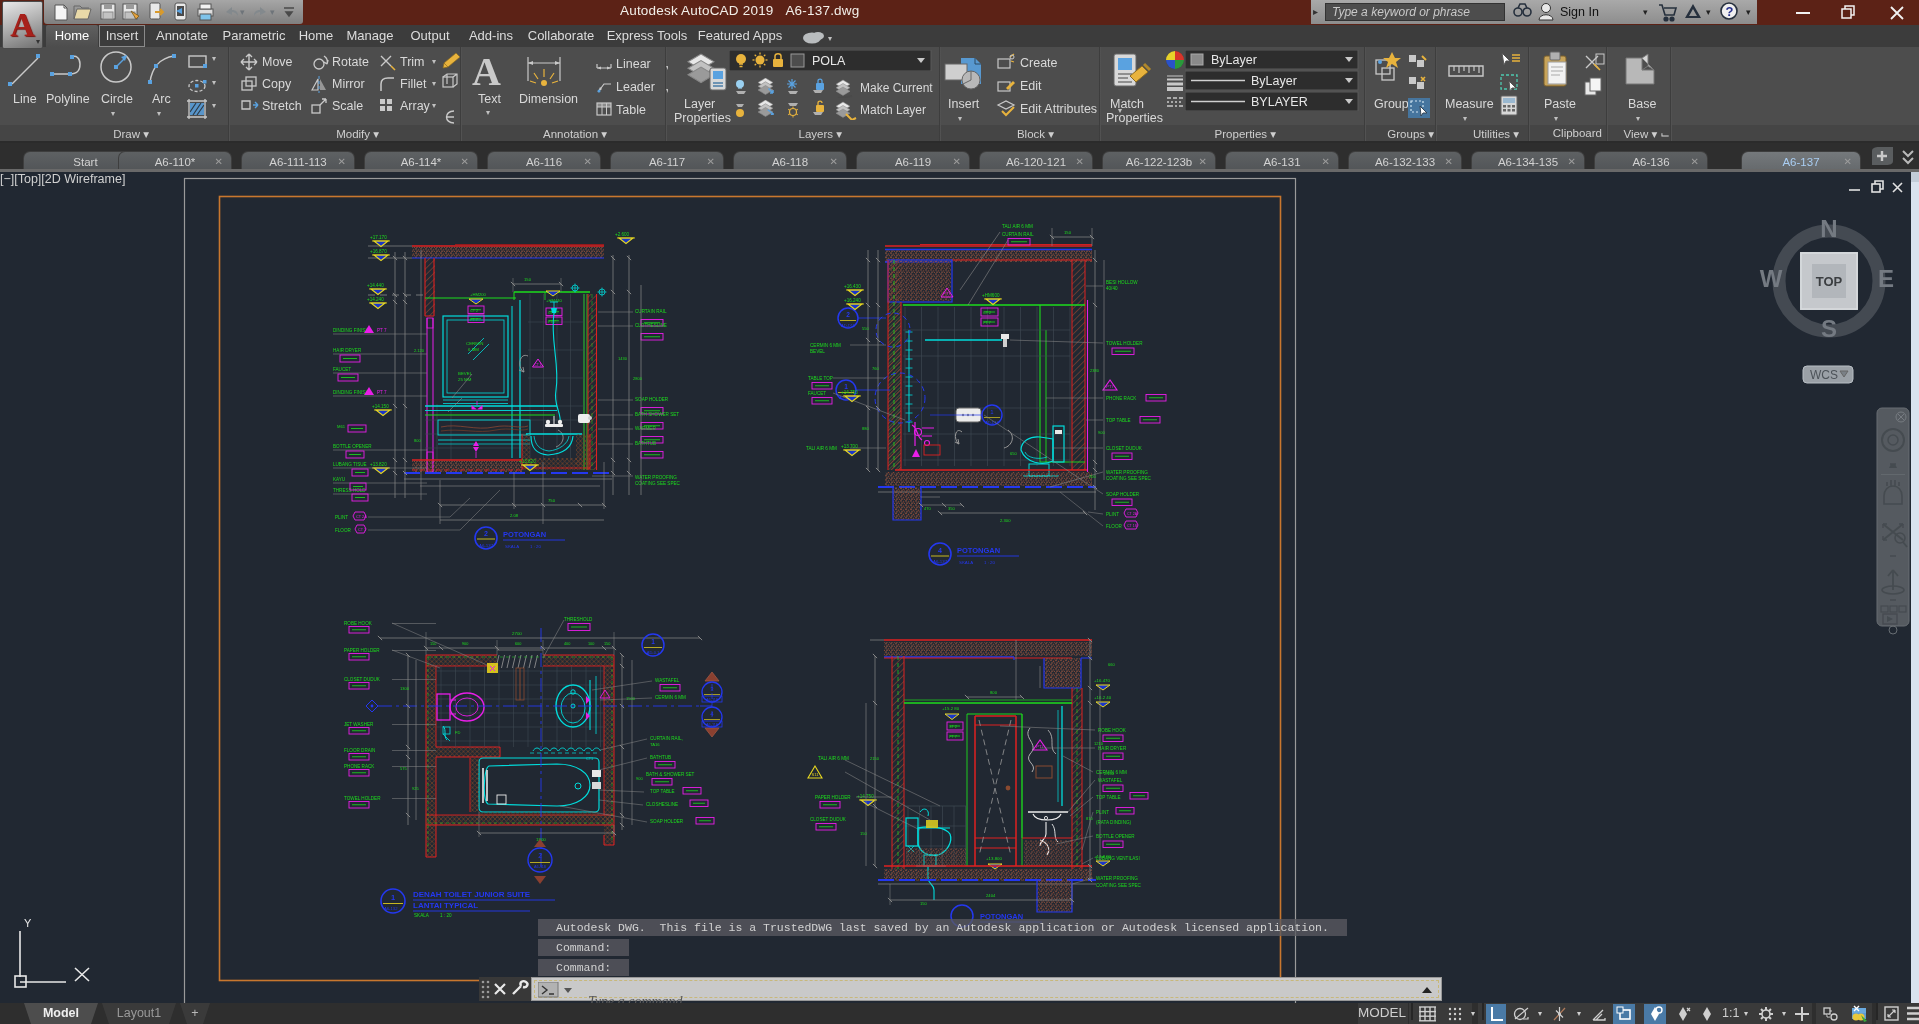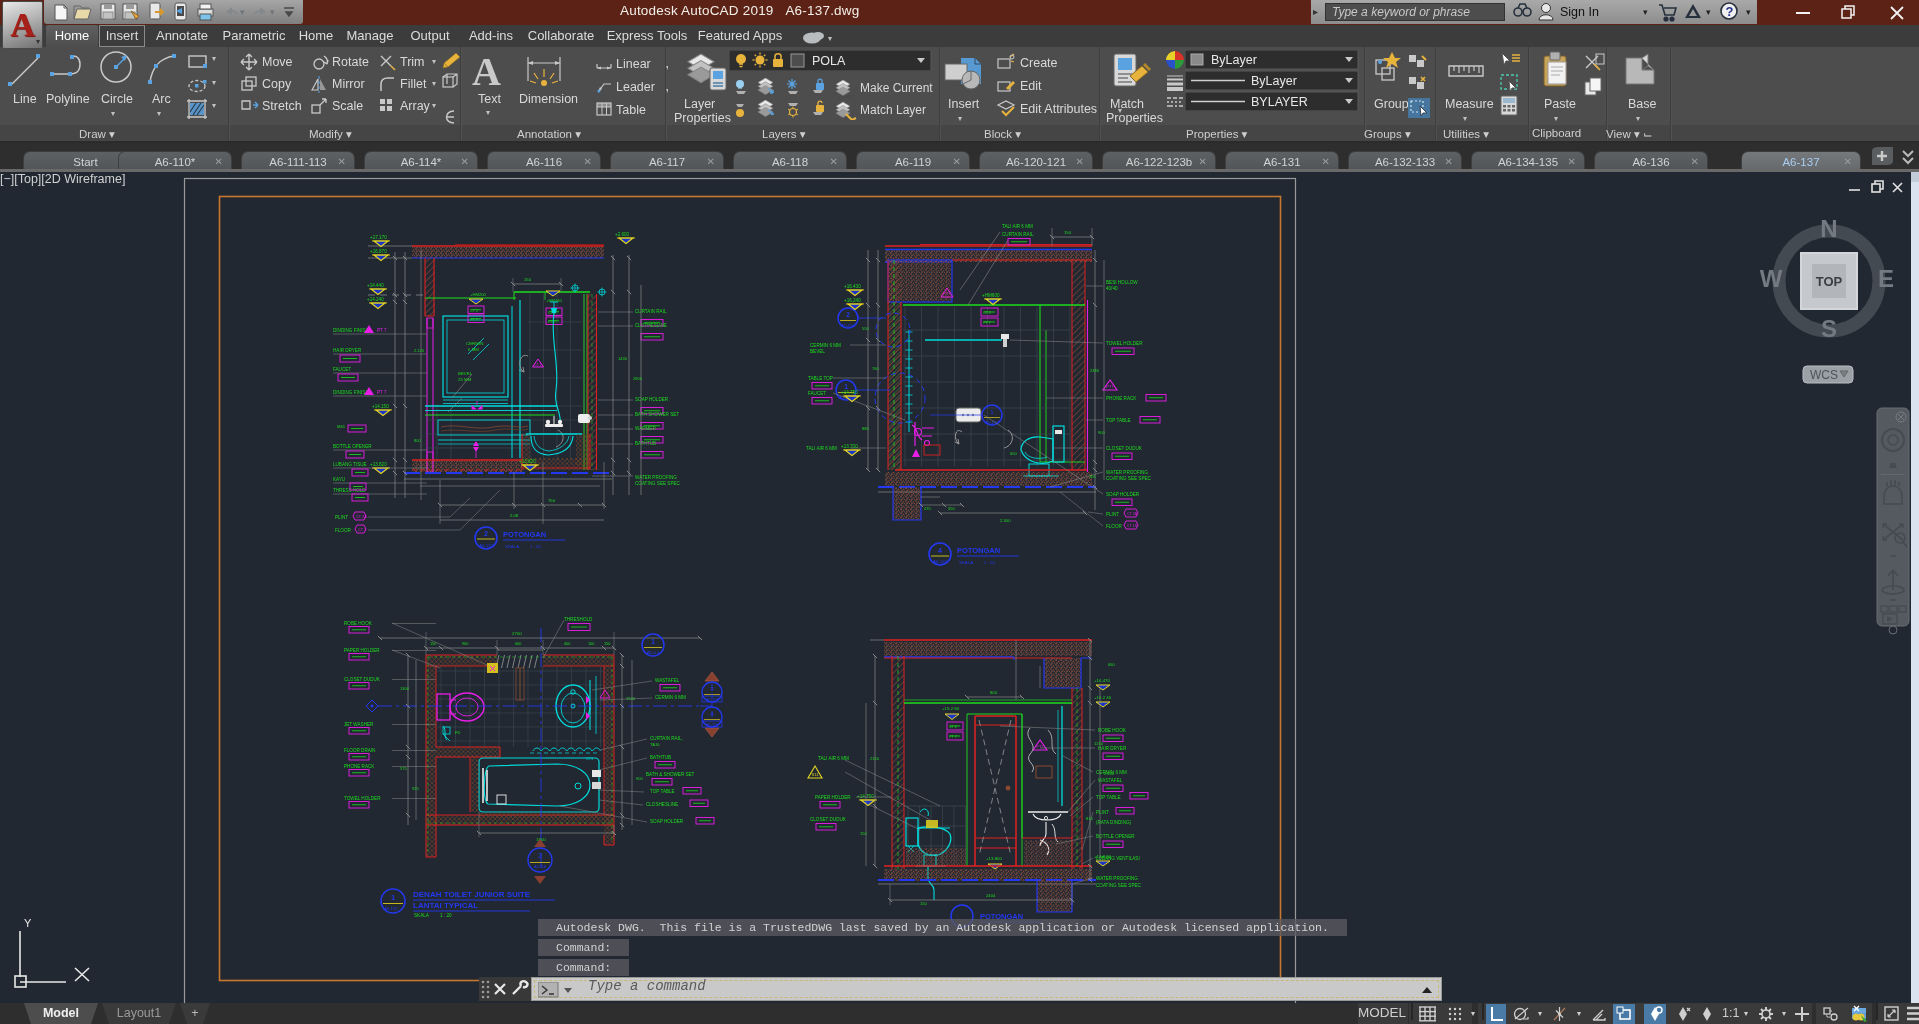--- a/index.html
+++ b/index.html
@@ -17,21 +17,21 @@
 
 #rtabs{left:0;top:25px;width:1919px;height:22px;background:#3c3c3c}
 .rtab{position:absolute;top:0;height:22px;color:#dcdcdc;font-size:13px;text-align:center;padding-top:3px}
 .rtab.act{background:linear-gradient(#606060,#4d4d4d);color:#fff;border-radius:2px 2px 0 0}
 .rtab.foc{border:1px solid #8a8a8a;padding-top:2px}
 
 #ribbon{left:0;top:47px;width:1919px;height:96px;background:#4d4d4d}
 #rlabels{left:0;top:125px;width:1919px;height:16px;background:#454545}
 #redge{left:0;top:141px;width:1919px;height:2px;background:#2b2b2b}
 .pdiv{position:absolute;top:47px;width:2px;height:94px;background:linear-gradient(90deg,#333,#5c5c5c)}
-.plab{position:absolute;top:127px;font-size:11.5px;color:#cfcfcf;text-align:left}
+.plab{position:absolute;top:127px;font-size:11.5px;color:#cfcfcf;text-align:right}
 .itxt{position:absolute;color:#d9d9d9;font-size:12px;white-space:nowrap}
 
 #ftabs{left:0;top:143px;width:1919px;height:26px;background:#2e2e2e}
 .ftab{position:absolute;top:8px;height:22px;background:linear-gradient(#5e6163,#505356);
 border:1px solid #3e3e3e;border-bottom:none;border-radius:7px 7px 0 0;color:#d2d2d2;
 font-size:11.5px;padding-top:4px;text-align:center;white-space:nowrap}
 .ftab .x{position:absolute;right:8px;top:4px;color:#9d9d9d;font-size:10px}
 .ftab.act{background:linear-gradient(#75797c,#63676a);color:#a9cdf2}
 #fstrip{left:0;top:169px;width:1919px;height:3px;background:#696969}
 
@@ -1594,21 +1594,21 @@
         <circle cx="9" cy="15" r="1.3"></circle>
         <circle cx="9" cy="20" r="1.3"></circle>
       </g>
       <path d="M16 7 L26 17 M26 7 L16 17" stroke="#e8e8e8" stroke-width="2.2"></path>
       <path d="M34 17 L42 9 M42 9 C40 5 44 3 47 5 C50 7 48 11 44 10" stroke="#e8e8e8" stroke-width="2.4" fill="none"></path>
     </svg>
     <div class="ab" style="left:531px;top:977px;width:911px;height:24px;background:#c9c9c9;border:1px solid #989898"><div style="position:absolute;left:2px;top:2px;right:2px;bottom:2px;border:1px dashed #c8b87a"></div><svg style="position:absolute;left:6px;top:4px" width="40" height="16">
         <rect x="0" y="0" width="20" height="15" fill="#b2b2b2" stroke="#777"></rect>
         <path d="M4 4 L9 8 L4 12 M11 12 L16 12" stroke="#333" stroke-width="1.4" fill="none"></path>
         <path d="M26 6 L34 6 L30 11 Z" fill="#555"></path>
-      </svg><span style="position:absolute;left:56px;top:0;font-style:italic;color:#595959;font-size:14px;font-family:Liberation Mono, monospace">Type  a  command</span><path><svg style="position:absolute;right:6px;top:7px" width="14" height="10">
+      </svg><span style="position:absolute;left:56px;top:16px;font-style:italic;color:#595959;font-size:14px;font-family:Liberation Serif, serif">Type  a  command</span><path><svg style="position:absolute;right:6px;top:7px" width="14" height="10">
           <path d="M1 8 L6 2 L11 8 Z" fill="#222"></path>
         </svg></path></div>
     <div id="sbar" class="ab">
       <div class="stab" style="left:24px;width:74px;color:#f0f0f0;font-weight:bold;background:#4d4d4d">Model</div>
       <div class="stab" style="left:102px;width:74px;background:#3a3a3a;color:#9a9a9a">Layout1</div>
       <div class="stab" style="left:180px;width:30px;background:#3a3a3a;color:#b9b9b9">+</div>
     </div>
     <svg class="ab" style="left:1358px;top:1003px" width="575" height="21">
       <rect x="-6" y="0" width="56" height="21" fill="#3a3a3a"></rect>
       <rect x="51" y="0" width="63" height="21" fill="#3a3a3a"></rect>

